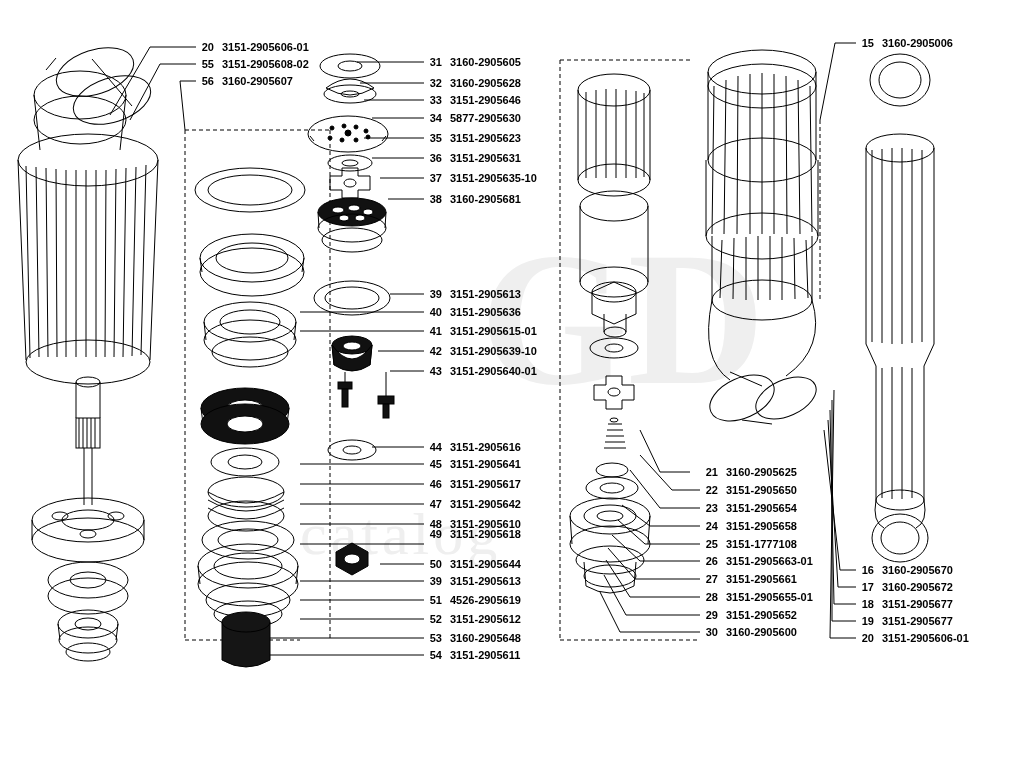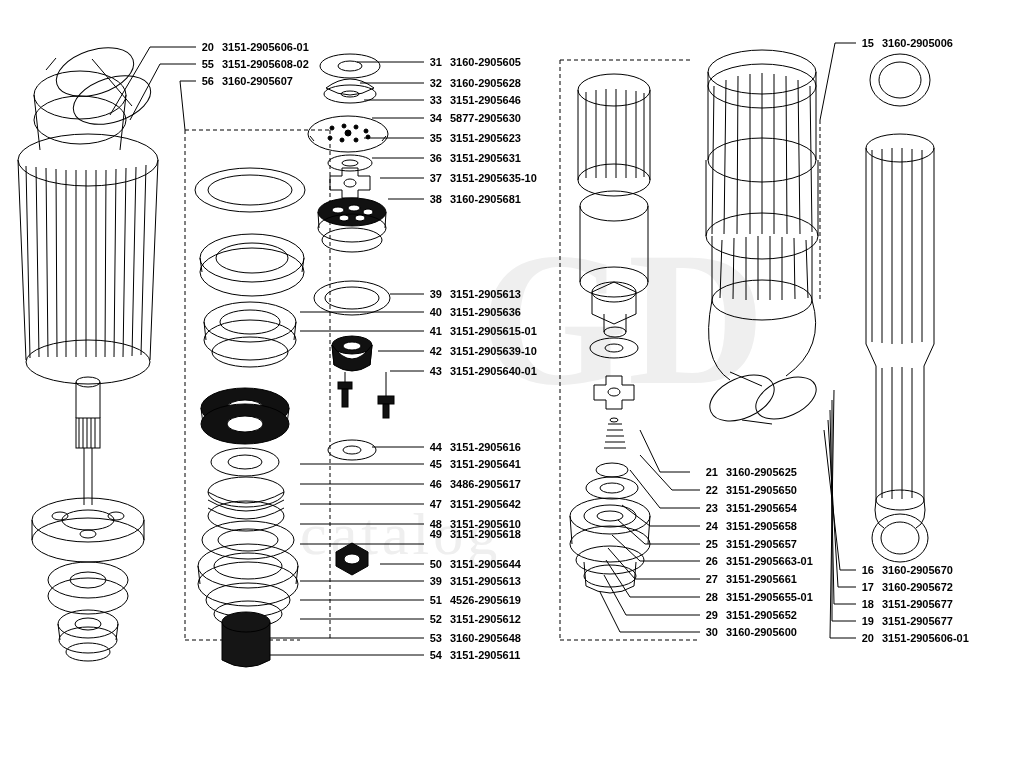--- a/index.html
+++ b/index.html
@@ -327,36 +327,36 @@
   <div class="lbl" style="left:426px;top:193px;"><span class="num" style="width:16px">38</span><span class="code">3160-2905681</span></div>
 
   <div class="lbl" style="left:426px;top:288px;"><span class="num" style="width:16px">39</span><span class="code">3151-2905613</span></div>
   <div class="lbl" style="left:426px;top:306px;"><span class="num" style="width:16px">40</span><span class="code">3151-2905636</span></div>
   <div class="lbl" style="left:426px;top:325px;"><span class="num" style="width:16px">41</span><span class="code">3151-2905615-01</span></div>
   <div class="lbl" style="left:426px;top:345px;"><span class="num" style="width:16px">42</span><span class="code">3151-2905639-10</span></div>
   <div class="lbl" style="left:426px;top:365px;"><span class="num" style="width:16px">43</span><span class="code">3151-2905640-01</span></div>
 
   <div class="lbl" style="left:426px;top:441px;"><span class="num" style="width:16px">44</span><span class="code">3151-2905616</span></div>
   <div class="lbl" style="left:426px;top:458px;"><span class="num" style="width:16px">45</span><span class="code">3151-2905641</span></div>
-  <div class="lbl" style="left:426px;top:478px;"><span class="num" style="width:16px">46</span><span class="code">3486-2905617</span></div>
+  <div class="lbl" style="left:426px;top:478px;"><span class="num" style="width:16px">46</span><span class="code">3151-2905617</span></div>
   <div class="lbl" style="left:426px;top:498px;"><span class="num" style="width:16px">47</span><span class="code">3151-2905642</span></div>
   <div class="lbl" style="left:426px;top:518px;"><span class="num" style="width:16px">48</span><span class="code">3151-2905610</span></div>
   <div class="lbl" style="left:426px;top:528px;text-decoration:underline;"><span class="num" style="width:16px">49</span><span class="code">3151-2905618</span></div>
   <div class="lbl" style="left:426px;top:558px;"><span class="num" style="width:16px">50</span><span class="code">3151-2905644</span></div>
   <div class="lbl" style="left:426px;top:575px;"><span class="num" style="width:16px">39</span><span class="code">3151-2905613</span></div>
   <div class="lbl" style="left:426px;top:594px;"><span class="num" style="width:16px">51</span><span class="code">4526-2905619</span></div>
   <div class="lbl" style="left:426px;top:613px;"><span class="num" style="width:16px">52</span><span class="code">3151-2905612</span></div>
   <div class="lbl" style="left:426px;top:632px;"><span class="num" style="width:16px">53</span><span class="code">3160-2905648</span></div>
   <div class="lbl" style="left:426px;top:649px;"><span class="num" style="width:16px">54</span><span class="code">3151-2905611</span></div>
 
   <div class="lbl" style="left:702px;top:466px;"><span class="num" style="width:16px">21</span><span class="code">3160-2905625</span></div>
   <div class="lbl" style="left:702px;top:484px;"><span class="num" style="width:16px">22</span><span class="code">3151-2905650</span></div>
   <div class="lbl" style="left:702px;top:502px;"><span class="num" style="width:16px">23</span><span class="code">3151-2905654</span></div>
   <div class="lbl" style="left:702px;top:520px;"><span class="num" style="width:16px">24</span><span class="code">3151-2905658</span></div>
-  <div class="lbl" style="left:702px;top:538px;"><span class="num" style="width:16px">25</span><span class="code">3151-2905657</span></div>
+  <div class="lbl" style="left:702px;top:538px;"><span class="num" style="width:16px">25</span><span class="code">3151-1777108</span></div>
   <div class="lbl" style="left:702px;top:555px;"><span class="num" style="width:16px">26</span><span class="code">3151-2905663-01</span></div>
   <div class="lbl" style="left:702px;top:573px;"><span class="num" style="width:16px">27</span><span class="code">3151-2905661</span></div>
   <div class="lbl" style="left:702px;top:591px;"><span class="num" style="width:16px">28</span><span class="code">3151-2905655-01</span></div>
   <div class="lbl" style="left:702px;top:609px;"><span class="num" style="width:16px">29</span><span class="code">3151-2905652</span></div>
   <div class="lbl" style="left:702px;top:626px;"><span class="num" style="width:16px">30</span><span class="code">3160-2905600</span></div>
 
   <div class="lbl" style="left:858px;top:37px;"><span class="num" style="width:16px">15</span><span class="code">3160-2905006</span></div>
 
   <div class="lbl" style="left:858px;top:564px;"><span class="num" style="width:16px">16</span><span class="code">3160-2905670</span></div>
   <div class="lbl" style="left:858px;top:581px;"><span class="num" style="width:16px">17</span><span class="code">3160-2905672</span></div>

